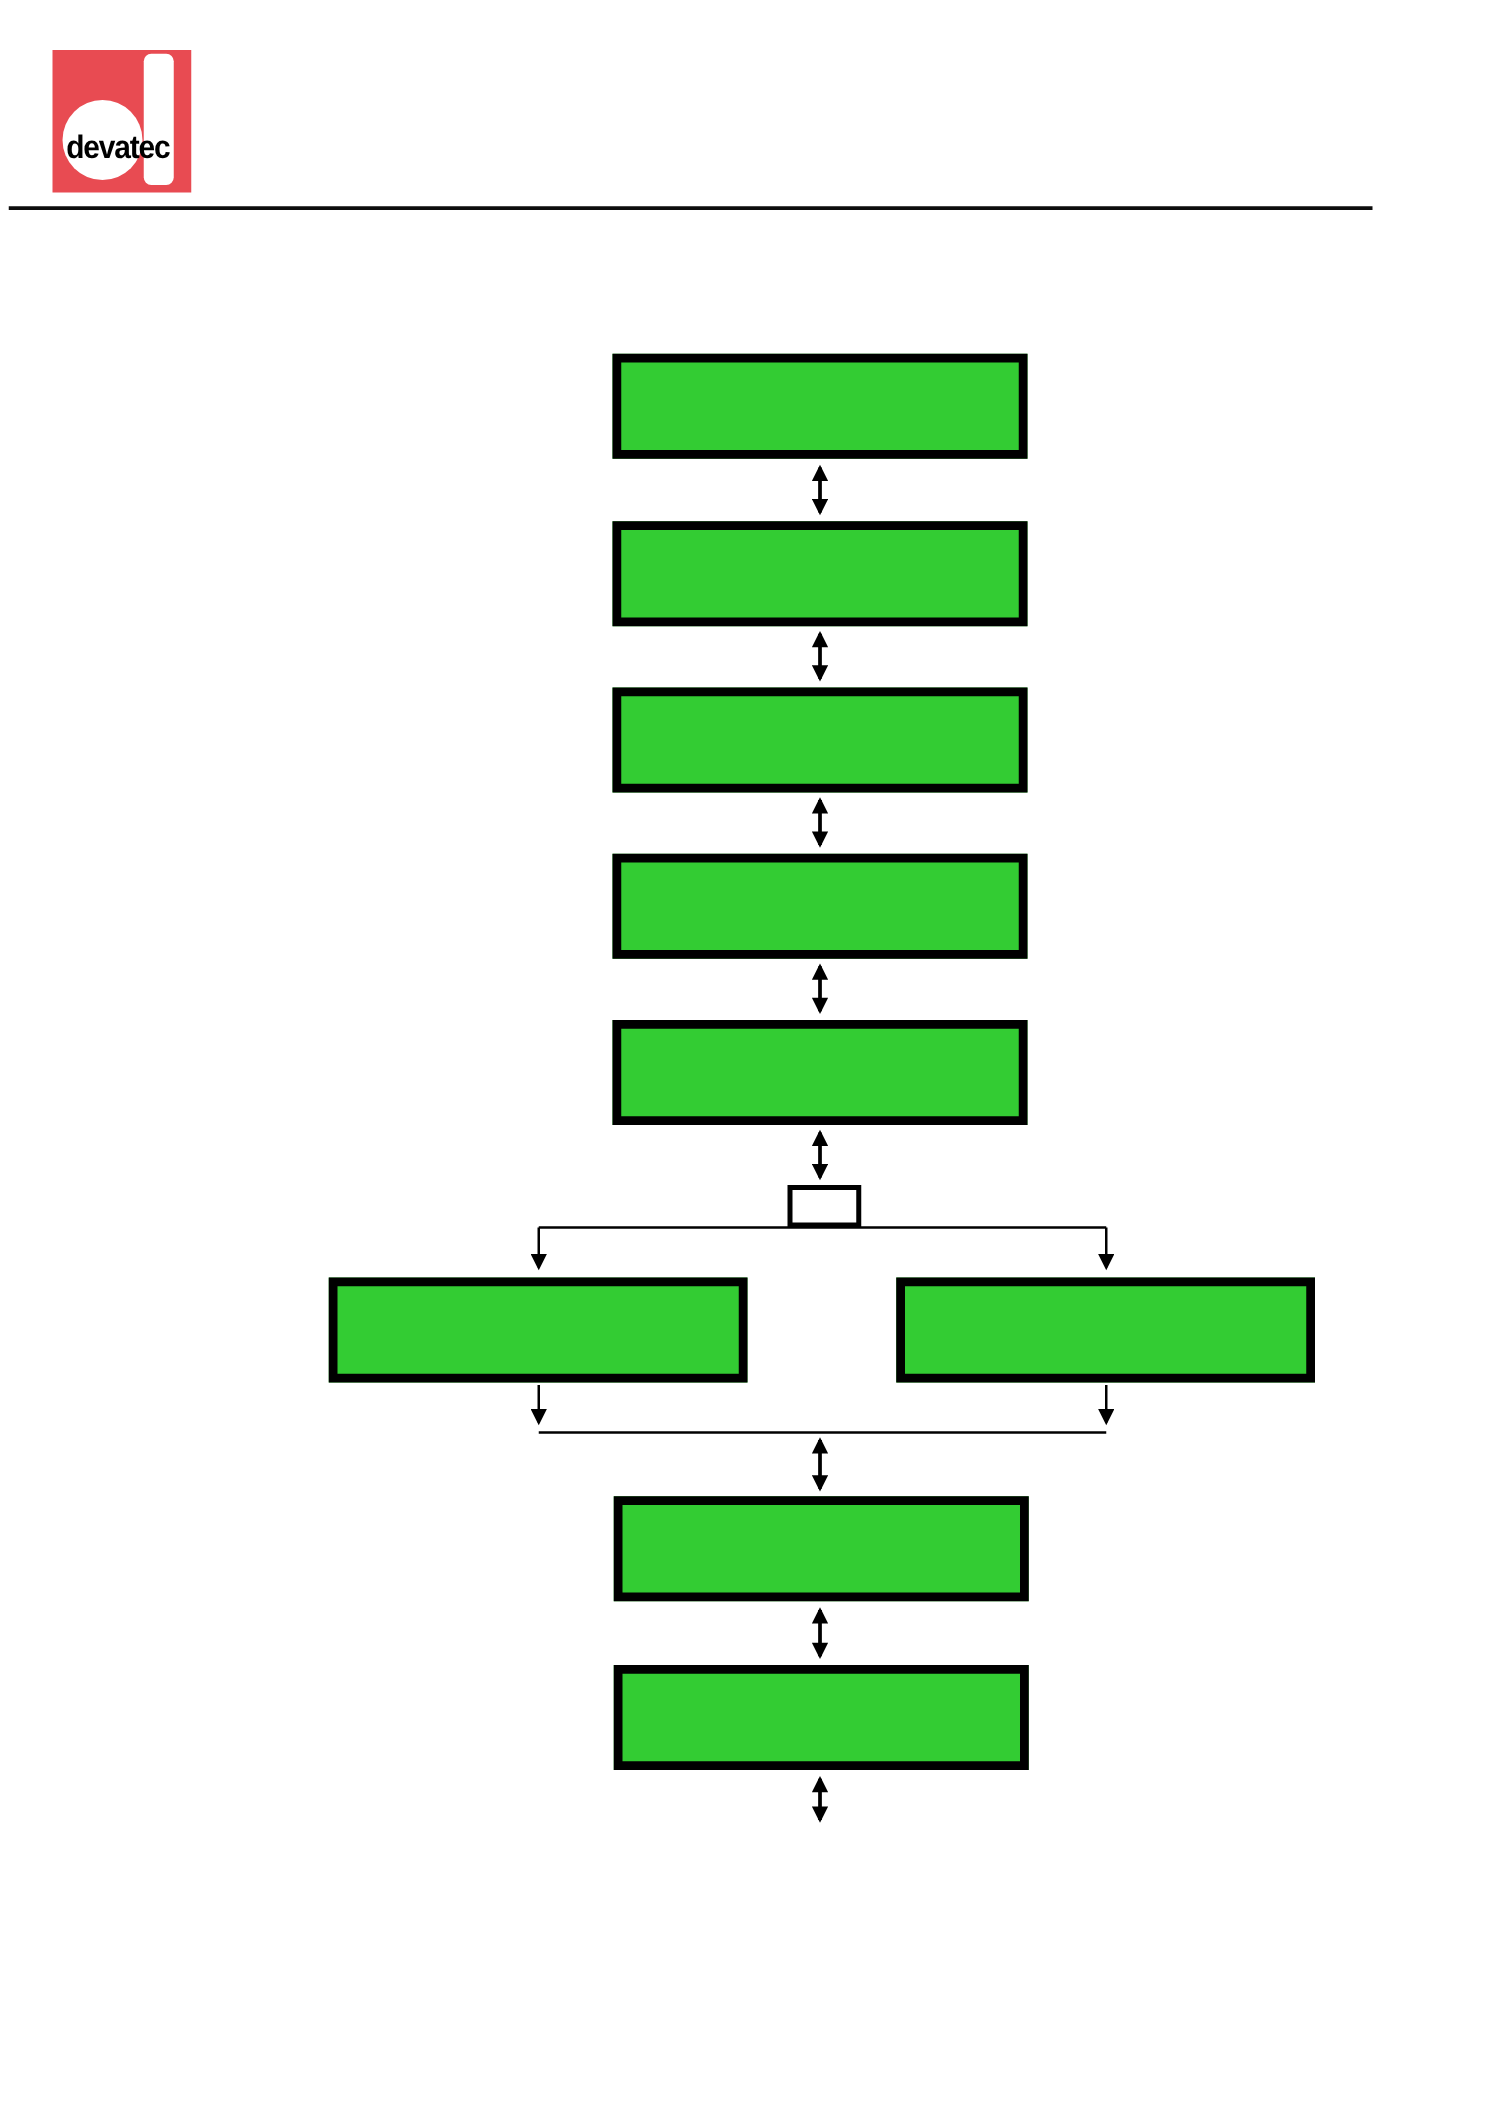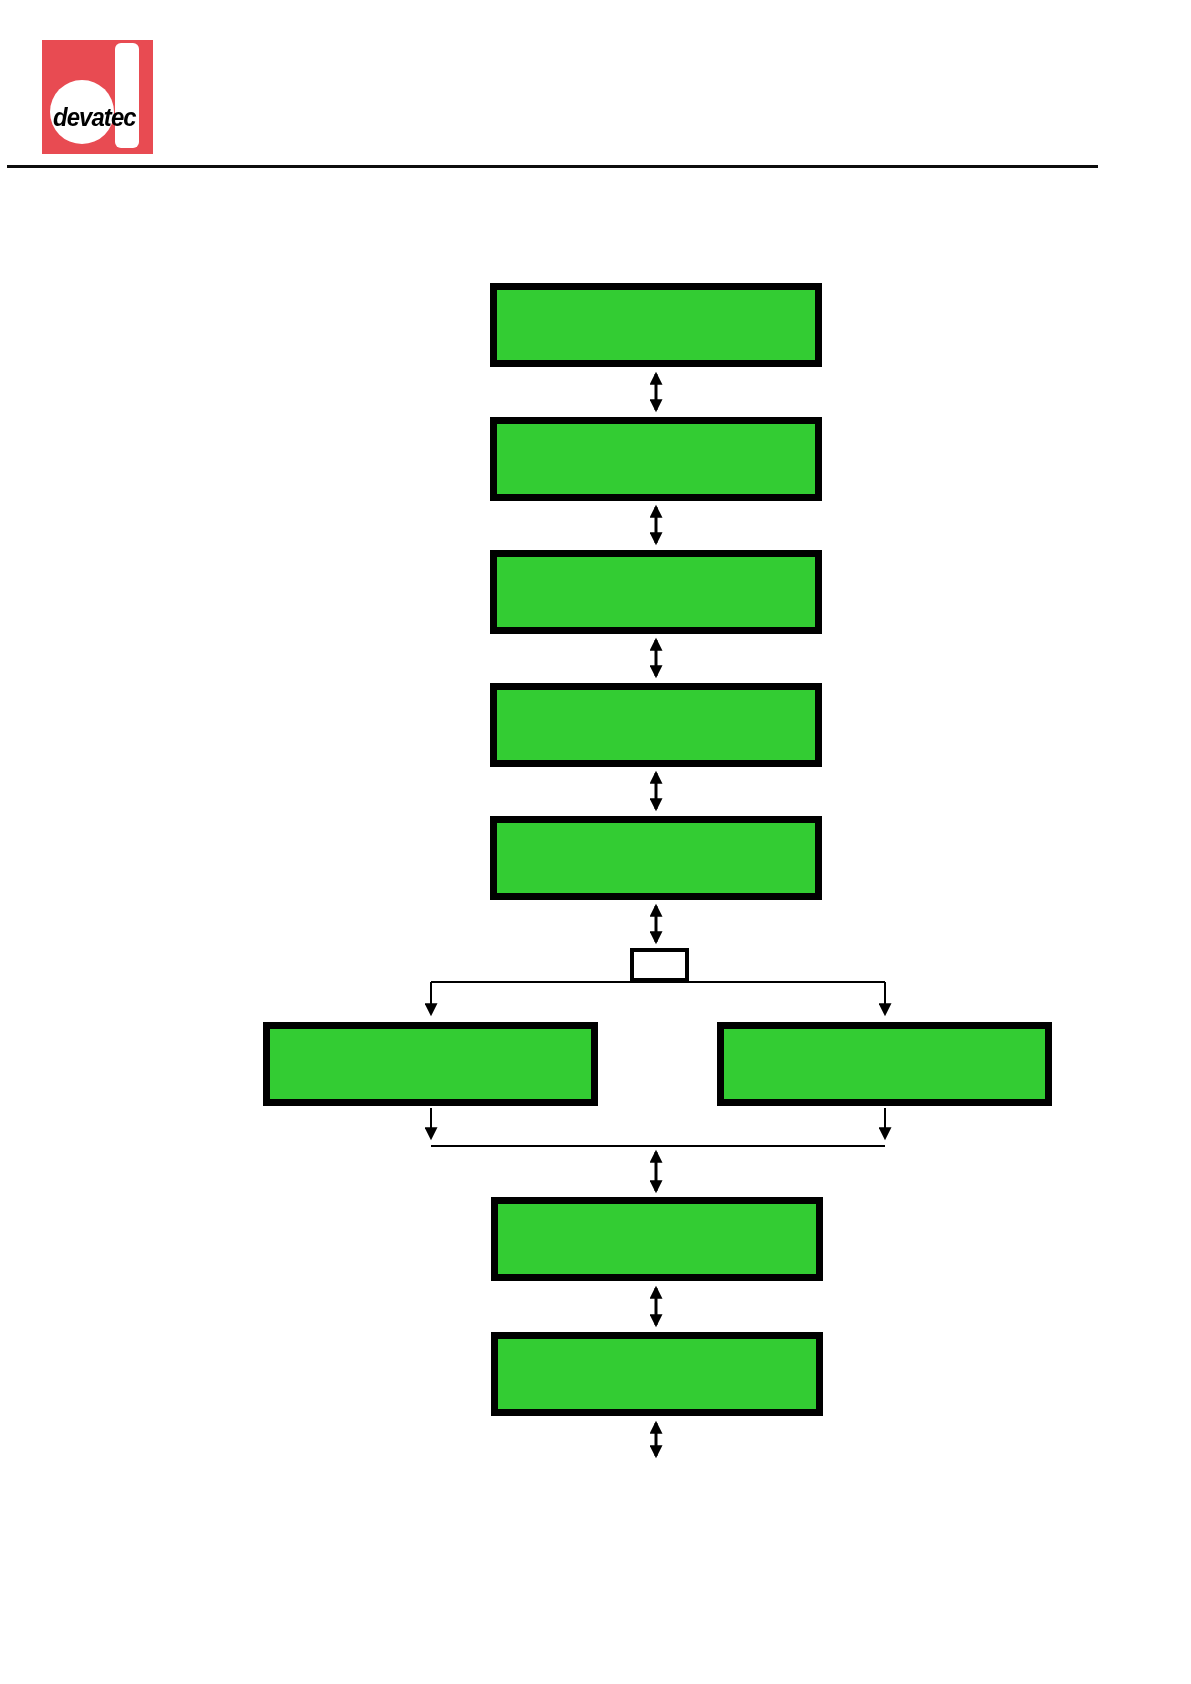--- a/index.html
+++ b/index.html
@@ -1,17 +1,17 @@
 <!DOCTYPE html>
 <html><head>
 <meta charset="utf-8">
 <style>
   html,body{margin:0;padding:0;background:#ffffff;}
   body{font-family:"Liberation Sans", sans-serif;}
-  .page{position:relative;width:1191px;height:1460px;background:#ffffff;overflow:hidden;font-style:italic;}
+  .page{position:relative;width:1191px;height:1460px;background:#ffffff;overflow:hidden;}
 
   
   .logo{position:absolute;left:42px;top:40px;width:111px;height:114px;background:#e84b52;}
   .logo-circle{position:absolute;left:8px;top:40px;width:64px;height:64px;background:#ffffff;border-radius:50%;}
   .logo-bar{position:absolute;left:73px;top:3px;width:24px;height:105px;background:#ffffff;border-radius:6px;}
   .logo-word{position:absolute;left:11px;top:64px;width:100px;text-align:left;
              font-weight:bold;font-size:26px;line-height:26px;color:#000;
              letter-spacing:-1px;transform:scaleX(0.92);transform-origin:left center;}
   .header-rule{position:absolute;left:7px;top:165px;width:1091px;height:3px;background:#0d0d0d;}
 

